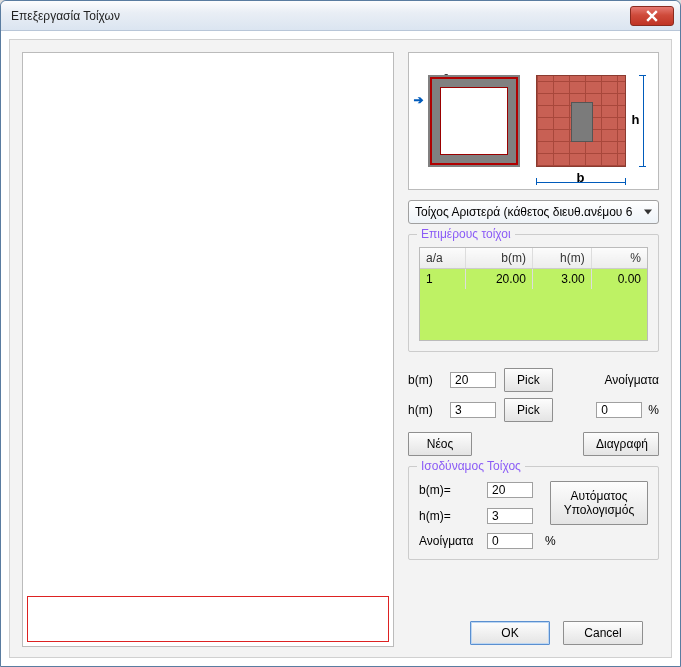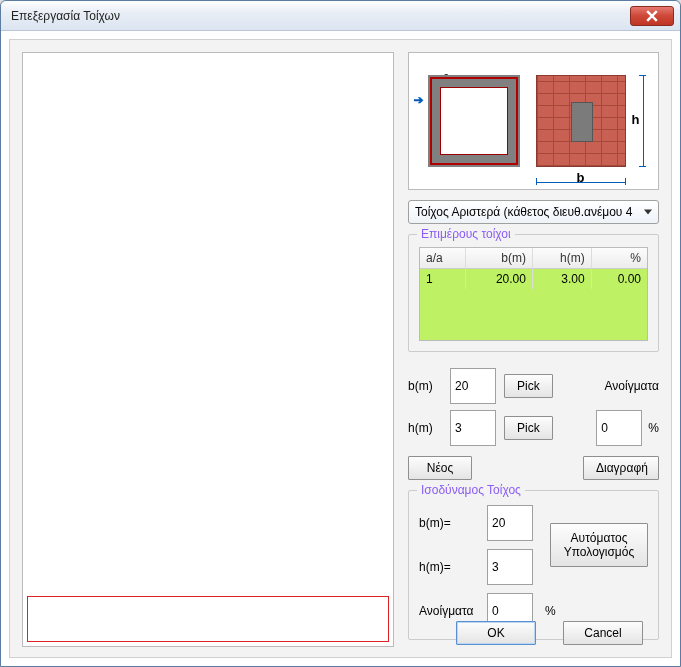--- a/index.html
+++ b/index.html
@@ -231,21 +231,21 @@
     border-bottom: 1px solid #ccc;
     font-weight: normal;
     color: #333;
   }
   th:first-child, td:first-child { text-align: left; }
 
   
   .row { display: flex; align-items: center; gap: 8px; margin-top: 6px; }
   .lbl { width: 34px; }
   input.txt {
-    width: 46px; height: 36px;
+    width: 46px; height: 16px;
     border: 1px solid #a0a0a0;
     padding: 1px 4px;
     font: inherit;
   }
   .btn {
     height: 24px;
     border: 1px solid #8f8f8f;
     background: linear-gradient(#fdfdfd,#e4e4e4);
     border-radius: 1px;
     padding: 0 12px;
@@ -269,21 +269,21 @@
     grid-template-columns: 58px 48px auto;
     column-gap: 10px;
     row-gap: 8px;
     align-items: center;
   }
   .eq-right { grid-column: 3; grid-row: 1 / span 2; justify-self: end; }
 
   .footer {
     position: absolute;
     right: 0; left: 0; bottom: 0;
-    display: flex; justify-content: flex-end; gap: 27px;
+    display: flex; justify-content: flex-end; gap: 13px;
     padding: 6px 16px 4px;
   }
   .footer .btn { width: 80px; }
   .footer .btn.ok { border-color:#5a8fd0; box-shadow: 0 0 0 1px #bcd6f2 inset; }
 </style>
 </head>
 <body>
 
 <div class="window">
   <div class="titlebar">
@@ -320,21 +320,21 @@
               <div class="brick-opening"></div>
             </div>
             <span class="dim-h-label">h</span>
             <div class="dim-h"></div>
             <div class="dim-b"></div>
             <span class="dim-b-label">b</span>
           </div>
         </div>
 
         <div class="combo">
-          <span>Τοίχος Αριστερά (κάθετος διευθ.ανέμου 4</span>
+          <span>Τοίχος Αριστερά (κάθετος διευθ.ανέμου 6</span>
           <span class="arrow"></span>
         </div>
 
         <div class="group">
           <span class="group-title">Επιμέρους τοίχοι</span>
           <div class="table-wrap">
             <table>
               <thead>
                 <tr>
                   <th>a/a</th>

